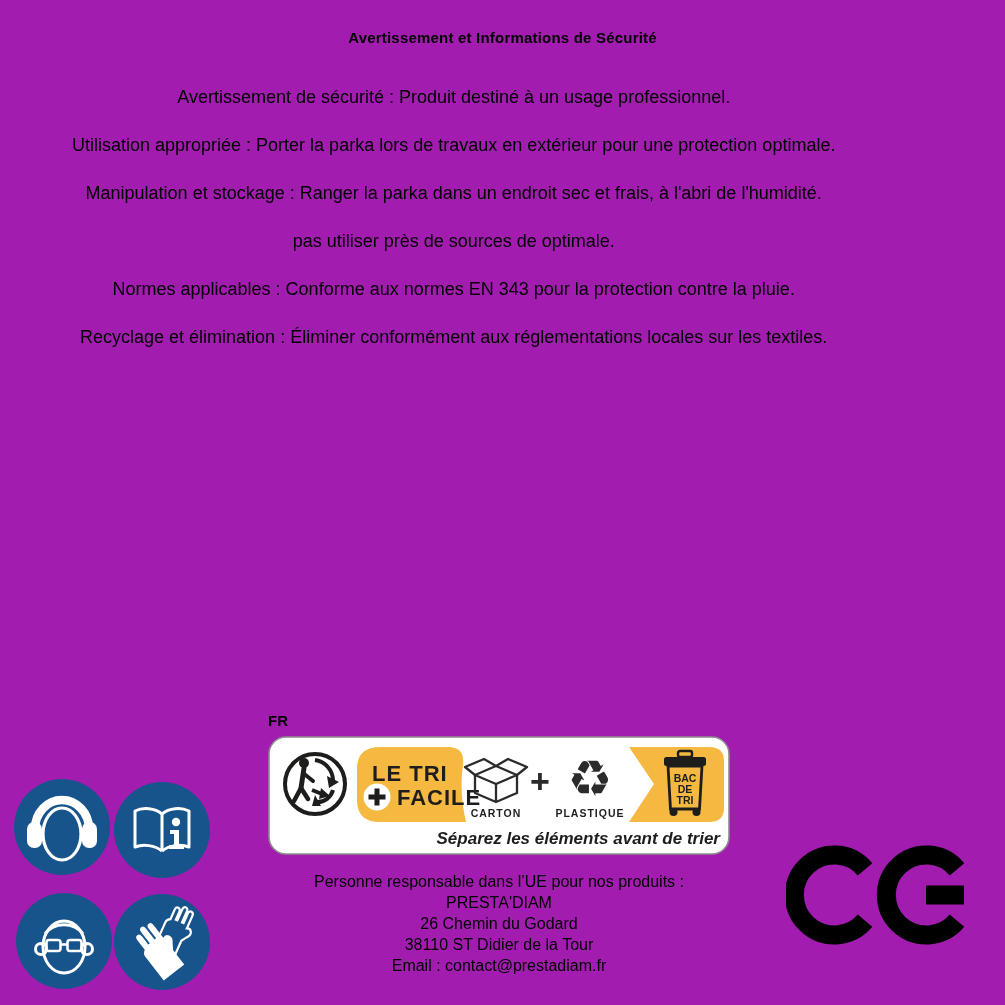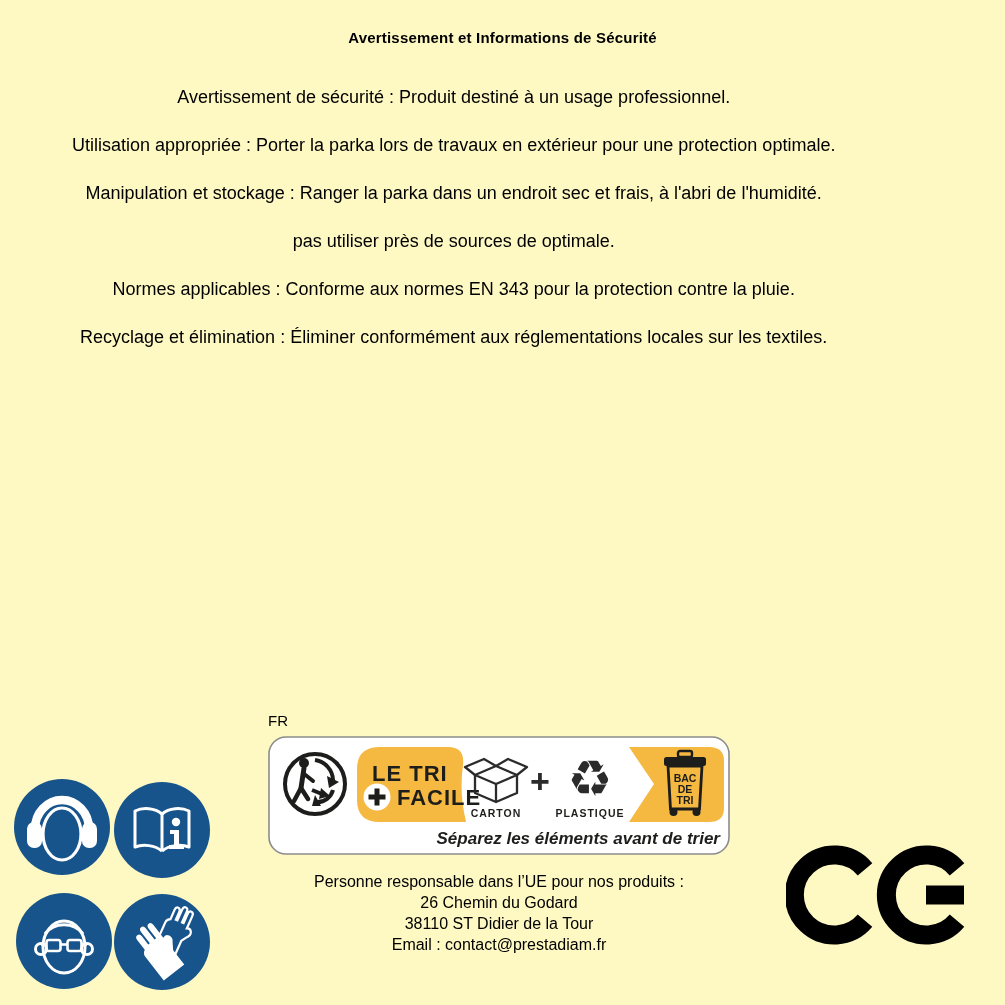--- a/index.html
+++ b/index.html
@@ -1,27 +1,27 @@
 <!DOCTYPE html>
 <html><head>
 <meta charset="utf-8">
 <style>
   html,body{margin:0;padding:0;background:#fff;}
   body{width:1005px;height:1005px;overflow:hidden;position:relative;
        font-family:"Liberation Sans", sans-serif;color:#000;}
-  #canvas{position:absolute;left:0;top:0;width:1005px;height:1005px;background:#fef9c3;overflow:hidden;}
+  #canvas{position:absolute;left:0;top:0;width:1005px;height:1005px;background:#a21caf;overflow:hidden;}
 
   .doc-title{position:absolute;top:29px;left:0;width:1005px;text-align:center;
              font-size:15px;font-weight:bold;letter-spacing:.2px;}
 
   .content{position:absolute;left:72px;top:84px;text-align:center;}
   .para{margin-bottom:21px;}
   .pline{font-size:18px;line-height:27px;white-space:nowrap;}
 
-  .fr-code{position:absolute;left:268px;top:712px;font-size:15px;font-weight:normal;}
+  .fr-code{position:absolute;left:268px;top:712px;font-size:15px;font-weight:bold;}
   .infotri{position:absolute;left:268px;top:736px;width:462px;height:119px;}
 
   .contact{position:absolute;left:248px;top:871px;width:502px;text-align:center;
            font-size:16px;font-weight:normal;line-height:21px;}
 
   .mand-icon{position:absolute;}
   #ic-ear{left:14px;top:779px;}
   #ic-book{left:114px;top:782px;}
   #ic-eye{left:16px;top:893px;}
   #ic-glove{left:114px;top:894px;}
@@ -108,20 +108,21 @@
       <text x="0" y="31" font-size="10.5" font-weight="bold" fill="#1D1D1B" text-anchor="middle">BAC</text>
       <text x="0" y="42" font-size="10.5" font-weight="bold" fill="#1D1D1B" text-anchor="middle">DE</text>
       <text x="0" y="53" font-size="10.5" font-weight="bold" fill="#1D1D1B" text-anchor="middle">TRI</text>
     </g>
 
     <text x="452" y="108" font-size="17" font-weight="bold" font-style="italic" fill="#1D1D1B" text-anchor="end">Séparez les éléments avant de trier</text>
   </svg>
 
   <div class="contact">
       <div>Personne responsable dans l’UE pour nos produits :</div>
+      <div>PRESTA'DIAM</div>
       <div>26 Chemin du Godard</div>
       <div>38110 ST Didier de la Tour</div>
       <div>Email : contact@prestadiam.fr</div>
     </div>
 
   <svg id="ic-ear" class="mand-icon" width="96" height="96" viewBox="0 0 96 96">
     <circle cx="48" cy="48" r="48" fill="#17548C"></circle>
     <ellipse cx="48" cy="55" rx="19" ry="26" fill="none" stroke="#fff" stroke-width="3.2"></ellipse>
     <path d="M 21,50 A 27,29 0 0 1 75,50" fill="none" stroke="#fff" stroke-width="8.5"></path>
     <rect x="13" y="43" width="15" height="26" rx="7" fill="#fff"></rect>

